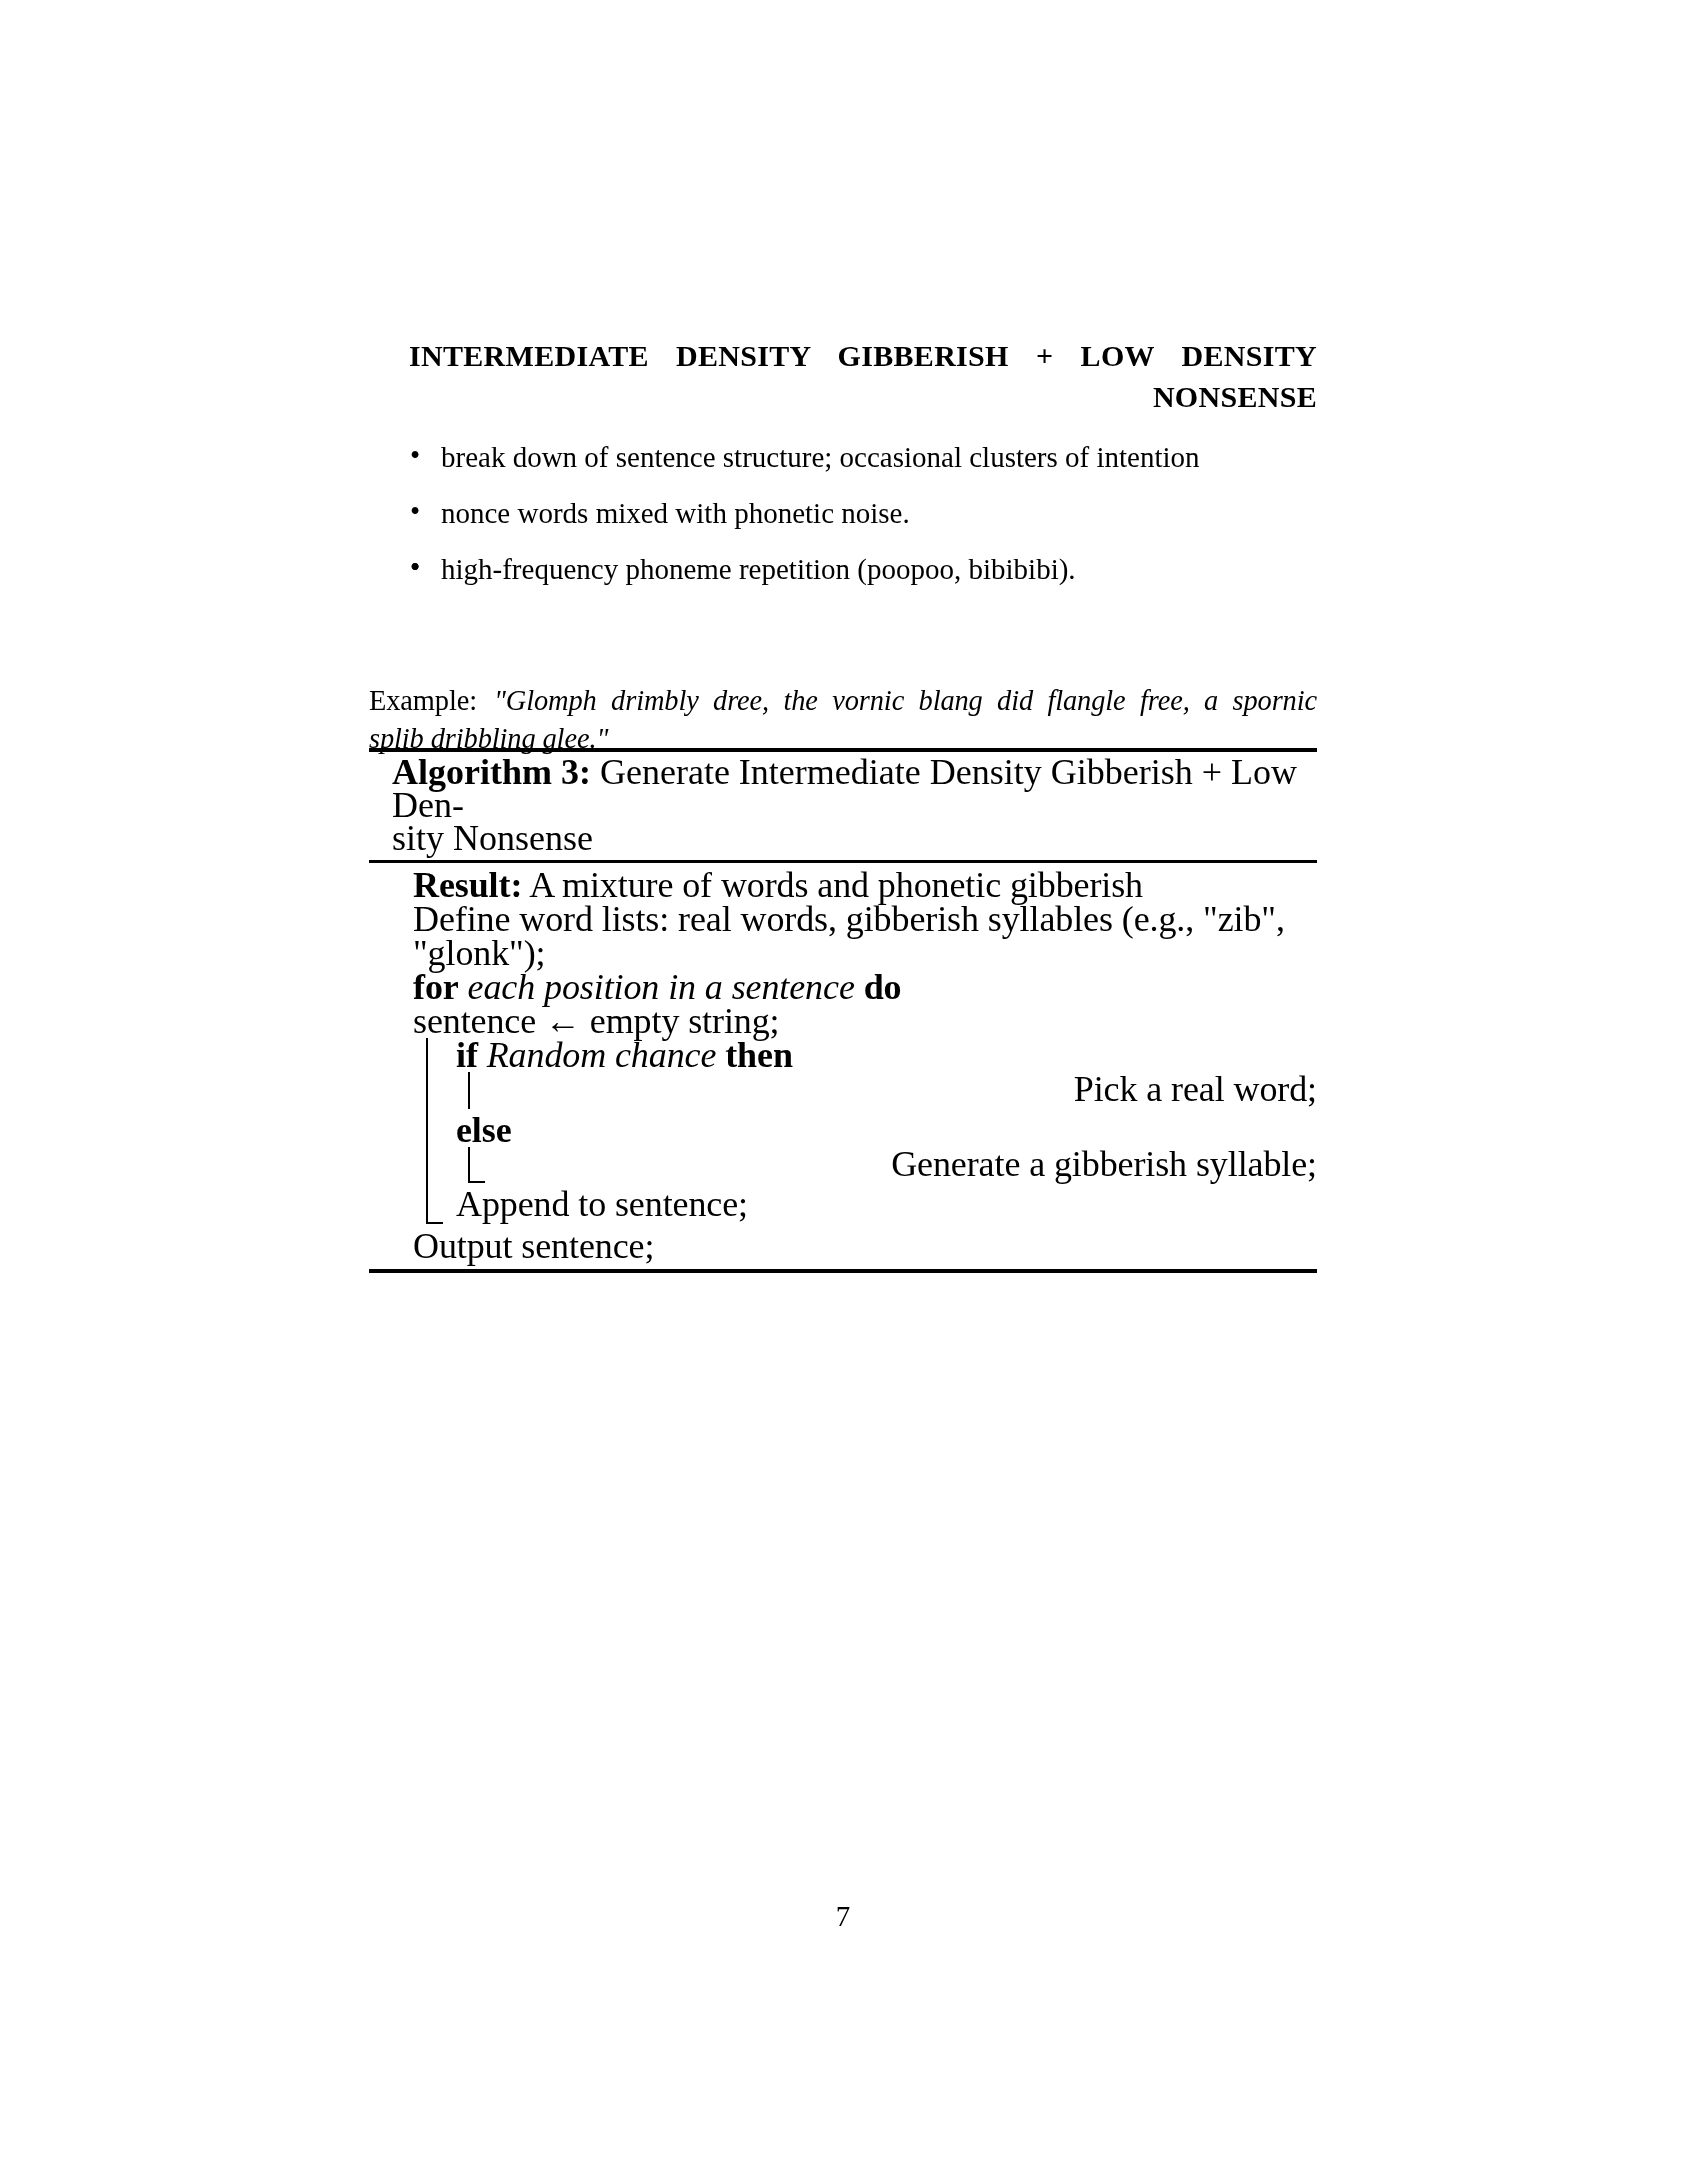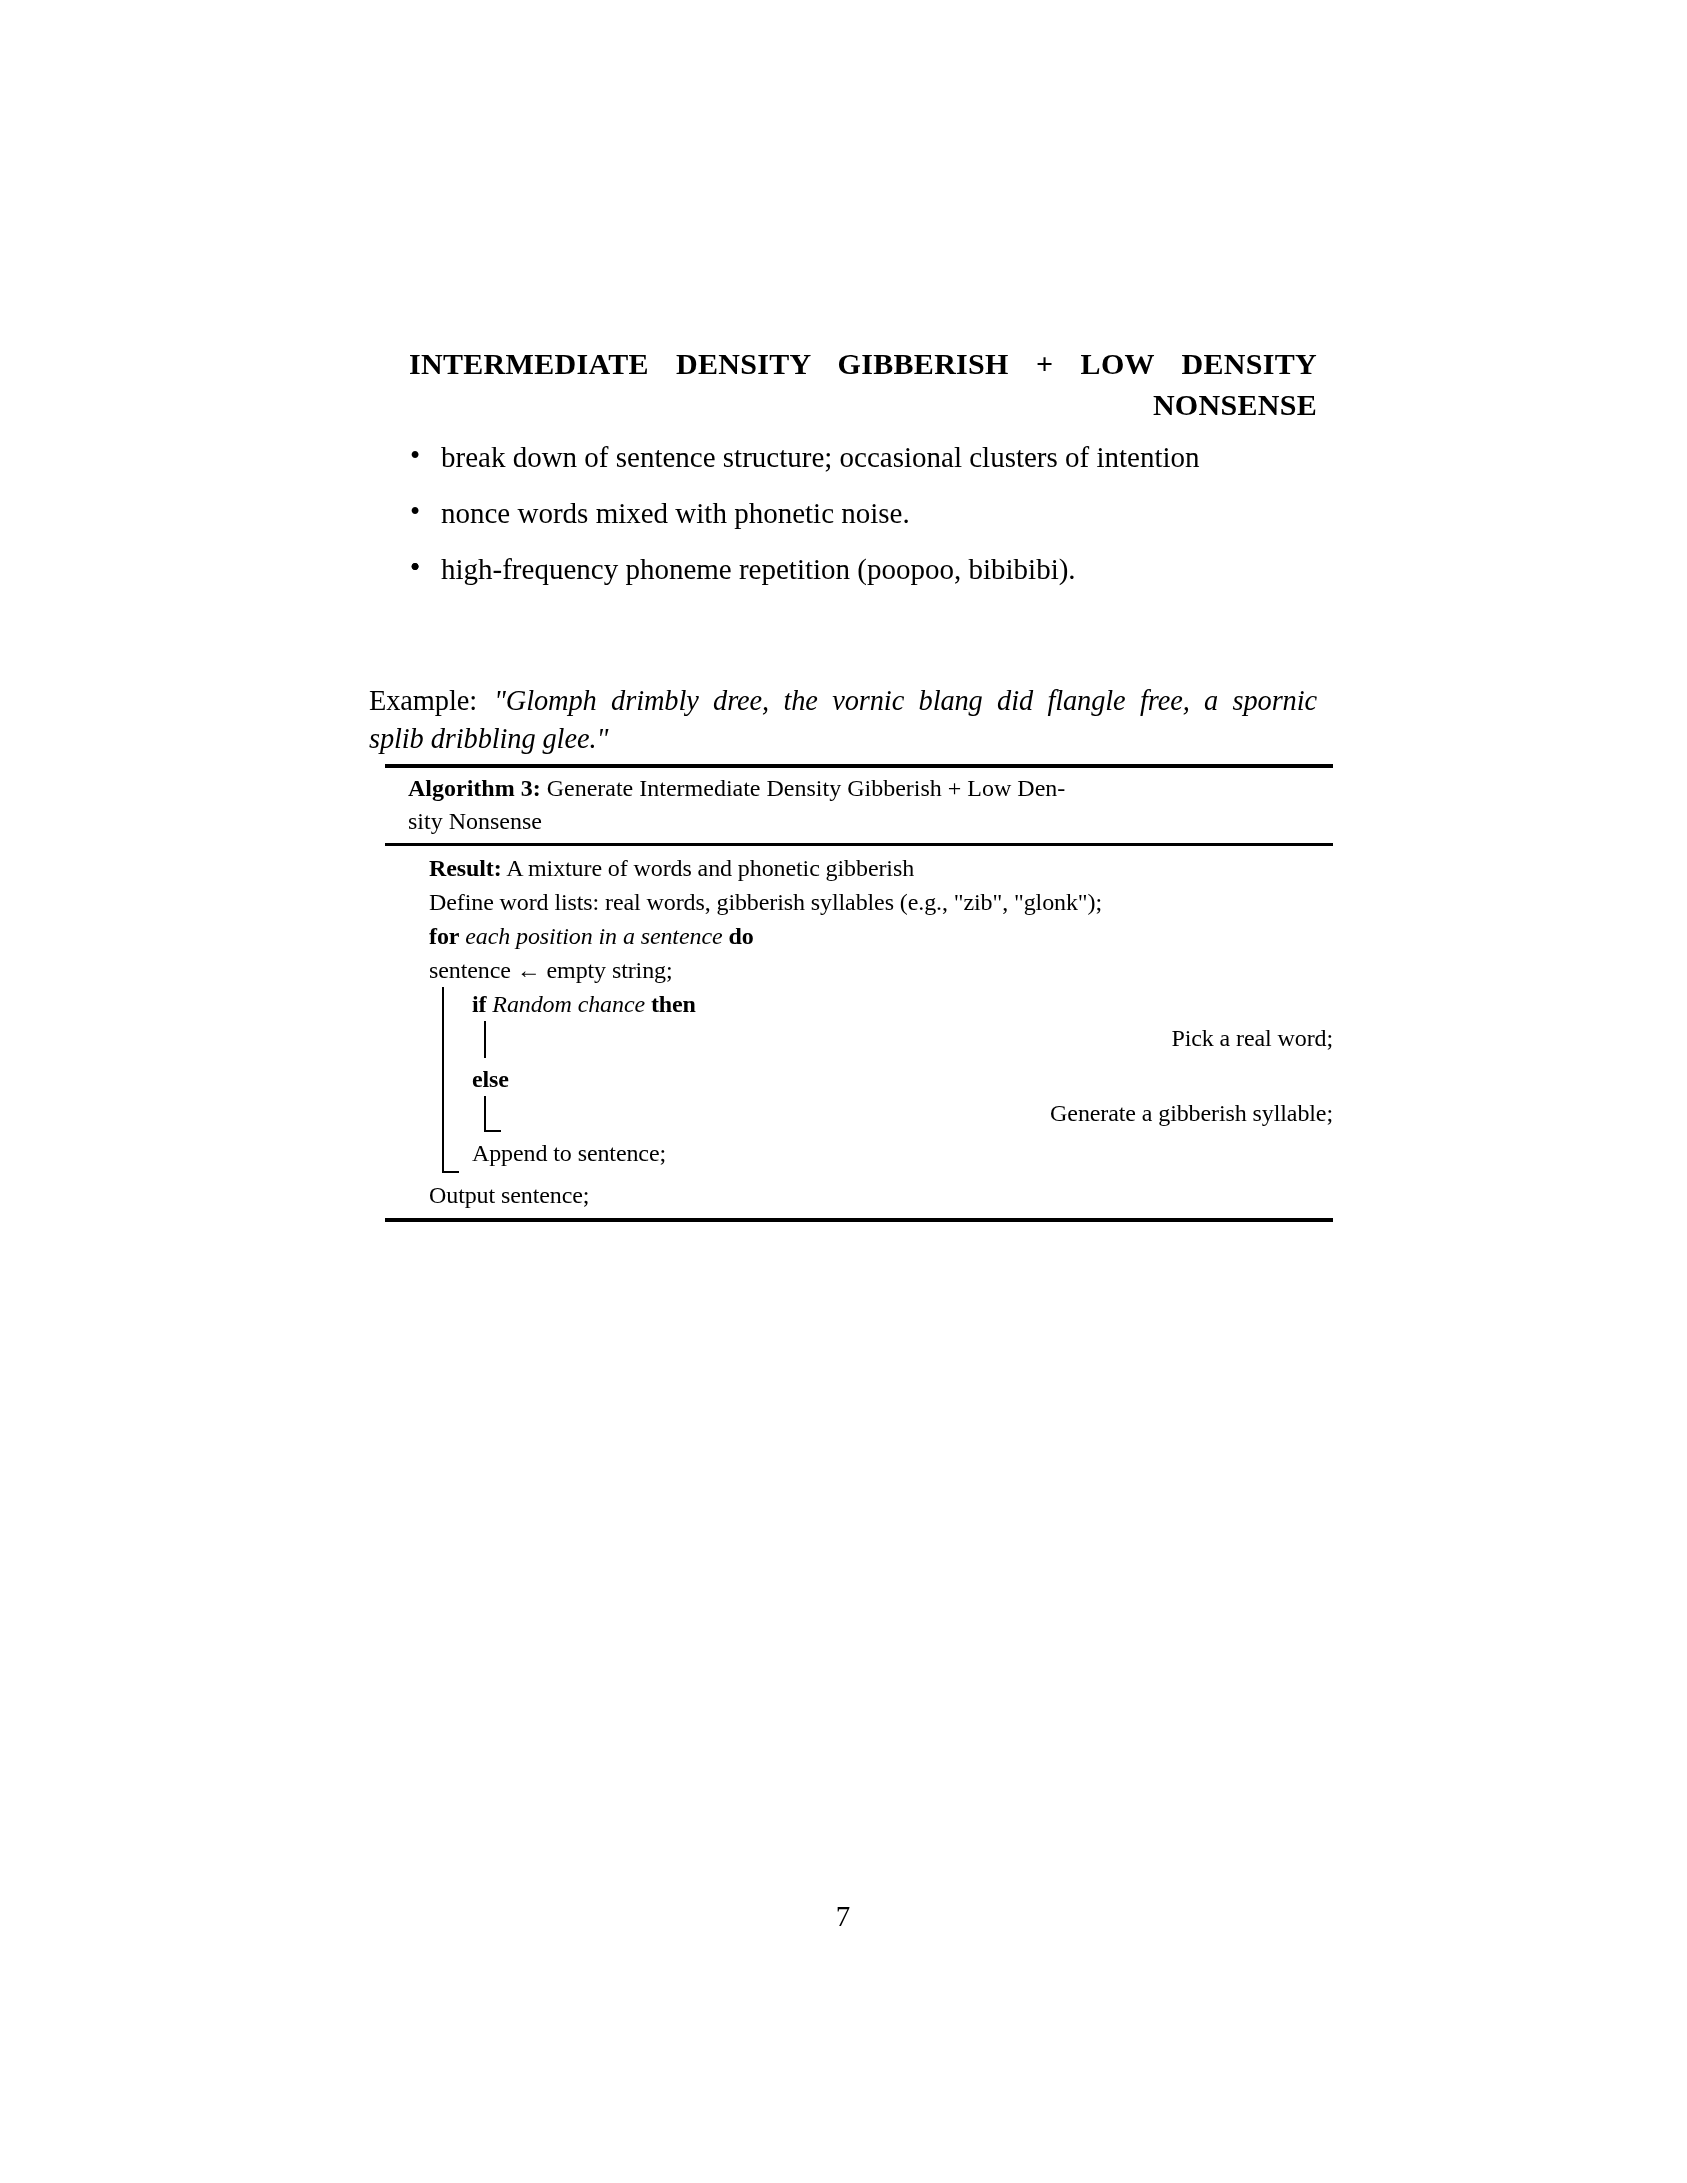--- a/index.html
+++ b/index.html
@@ -13,21 +13,20 @@
   }
 
   
   .heading {
     position: absolute;
     left: 369px; top: 335px; width: 948px;
     font-weight: bold;
     font-size: 30px;
     line-height: 41px;
     letter-spacing: 0.3px;
-    margin-top: 8px;
   }
   .heading-line1 {
     text-align: justify;
     text-align-last: justify;
     text-indent: 40px;
   }
   .heading-line2 { text-align: right; }
 
   
   .bullets {
@@ -50,21 +49,21 @@
     letter-spacing: -0.1px;
   }
   .example-line1 { text-align: justify; text-align-last: justify; }
   .example-label { font-style: normal; margin-right: 17px; }
   .example i { font-style: italic; }
 
   
   .algorithm {
     position: absolute;
     left: 369px; top: 748px; width: 948px;
-    margin: 16px; font-size: 24px;
+    margin: 0; font-size: 36px;
   }
   .rule { background: #000000; }
   .rule-thick { height: 4px; }
   .rule-mid { height: 2.6px; }
   .algo-caption { padding: 4px 6.6px 5.3px 23px; line-height: 33px; }
   .algo-body {
     padding: 5.3px 0 5.3px 44px;
     line-height: 34px;
     letter-spacing: -0.1px;
   }

